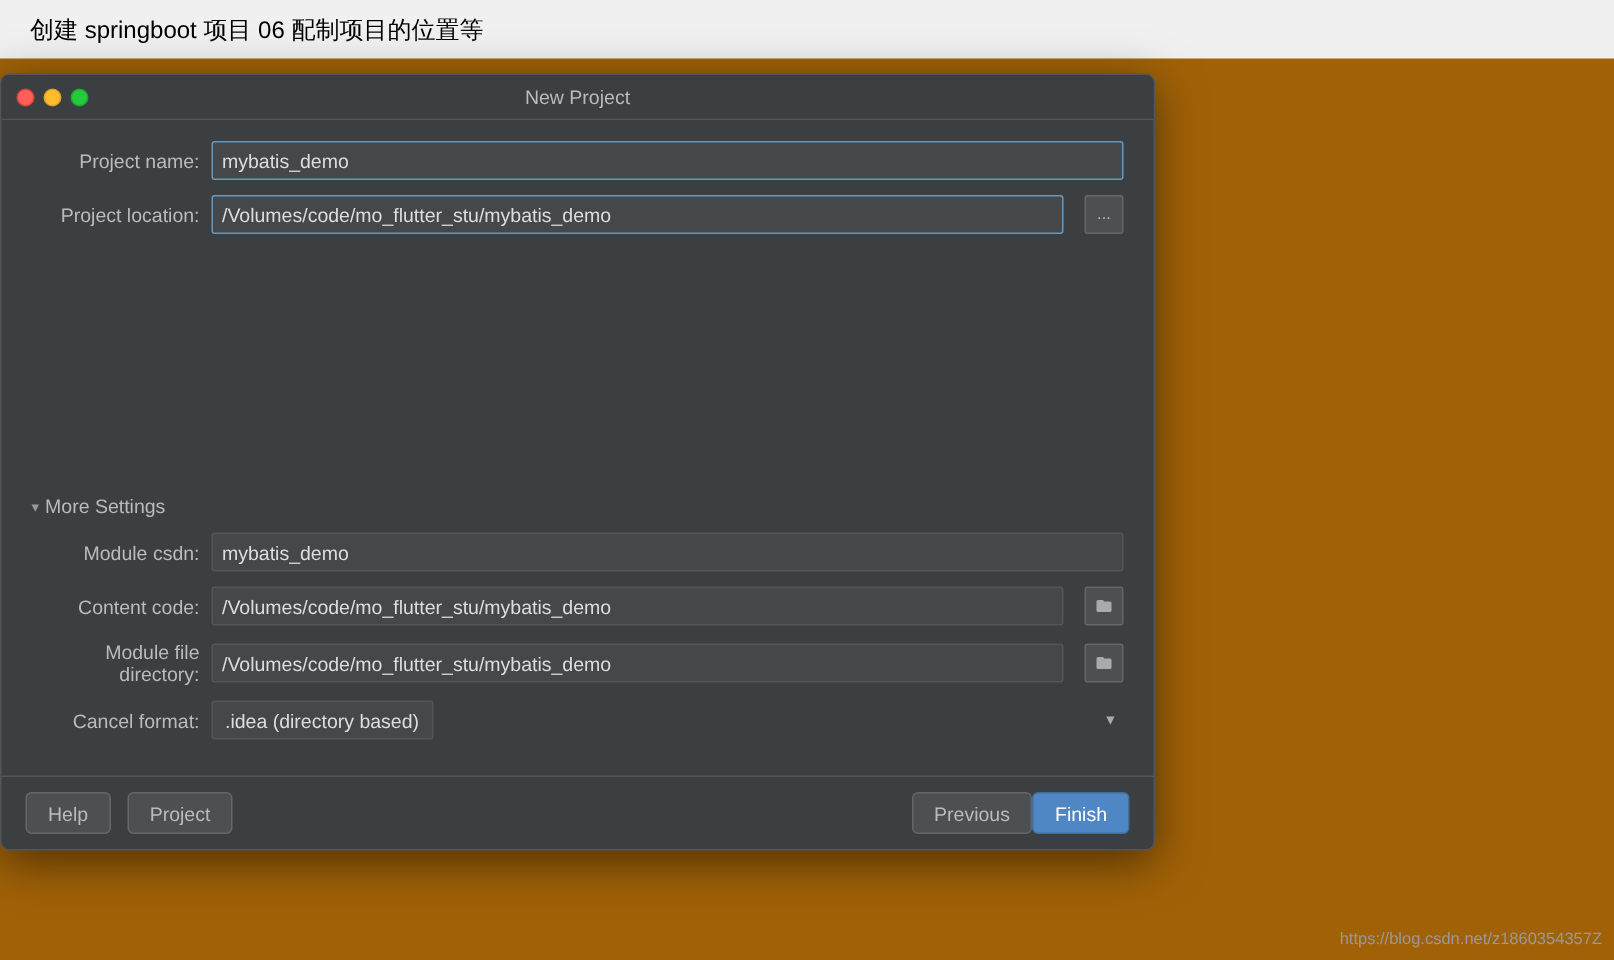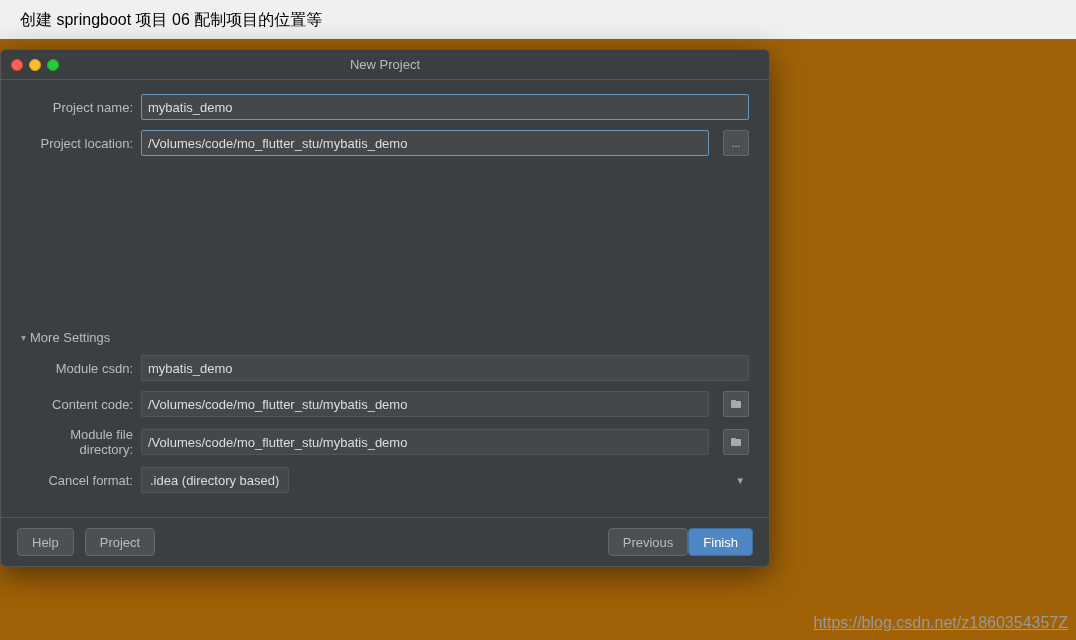--- a/index.html
+++ b/index.html
@@ -18,23 +18,22 @@
       padding: 10px 20px 8px 20px;
       font-size: 16px;
       font-weight: normal;
       color: #000000;
       background: #f0f0f0;
     }
     .watermark {
       position: fixed;
       bottom: 8px;
       right: 8px;
-      font-size: 16px;
+      font-size: 11px;
       color: #999;
-      text-decoration: underline;
     }
     .page-body {
       display: flex;
       justify-content: flex-start;
       align-items: flex-start;
       padding-top: 10px;
       flex: 1;
       background: #a16207;
     }
     

